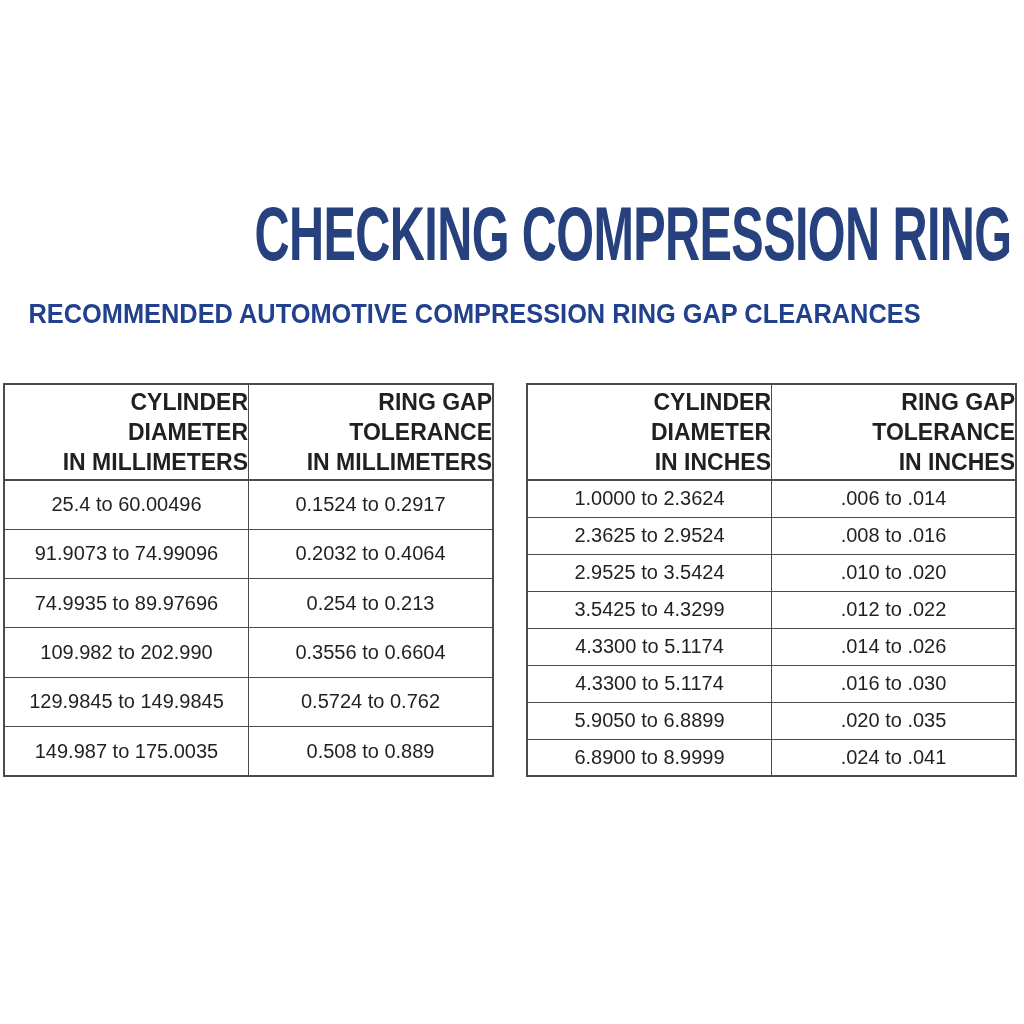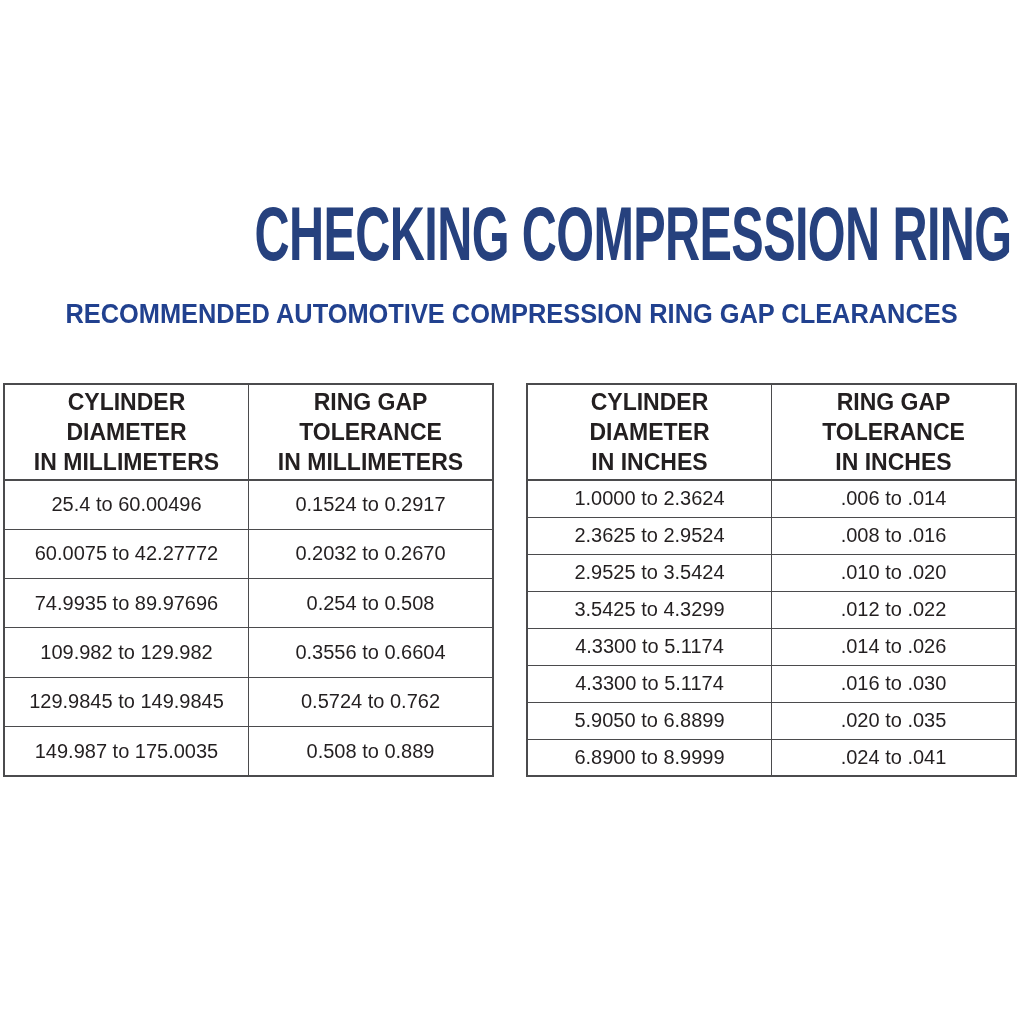--- a/index.html
+++ b/index.html
@@ -34,21 +34,20 @@
     letter-spacing: -1px;
     color: var(--title-blue);
     transform: scaleX(0.64);
     transform-origin: 50% 50%;
   }
   .subtitle-wrap {
     position: absolute;
     top: 301px;
     left: 0;
     width: 1024px;
-    text-align: center;
     white-space: nowrap;
   }
   .subtitle {
     display: inline-block;
     font-size: 27px;
     font-weight: 700;
     line-height: 1;
     color: var(--subtitle-blue);
     transform: scaleX(0.94);
     transform-origin: 50% 50%;
@@ -82,21 +81,21 @@
     font-weight: 700;
     line-height: 30px;
     border-bottom: 2px solid var(--table-border);
     padding: 2px 0;
   }
   table.spec-table td {
     height: 37px;
     font-size: 20px;
     font-weight: 400;
   }
-  .header-line { display: block; }
+  .header-line { display: block; text-align: right; }
 </style>
 </head>
 <body>
 
 <div class="page">
 
   <div class="title-wrap">
     <h1 class="title">CHECKING COMPRESSION RING GAPS</h1>
   </div>
 
@@ -120,29 +119,29 @@
             <span class="header-line">IN MILLIMETERS</span>
           </th>
         </tr>
       </thead>
       <tbody>
         <tr>
           <td>25.4 to 60.00496</td>
           <td>0.1524 to 0.2917</td>
         </tr>
         <tr>
-          <td>60.0075 to 42.27772</td>
-          <td>0.2032 to 0.2670</td>
+          <td>91.9073 to 74.99096</td>
+          <td>0.2032 to 0.4064</td>
         </tr>
         <tr>
           <td>74.9935 to 89.97696</td>
-          <td>0.254 to 0.508</td>
-        </tr>
-        <tr>
-          <td>109.982 to 129.982</td>
+          <td>0.254 to 0.213</td>
+        </tr>
+        <tr>
+          <td>109.982 to 202.990</td>
           <td>0.3556 to 0.6604</td>
         </tr>
         <tr>
           <td>129.9845 to 149.9845</td>
           <td>0.5724 to 0.762</td>
         </tr>
         <tr>
           <td>149.987 to 175.0035</td>
           <td>0.508 to 0.889</td>
         </tr>

